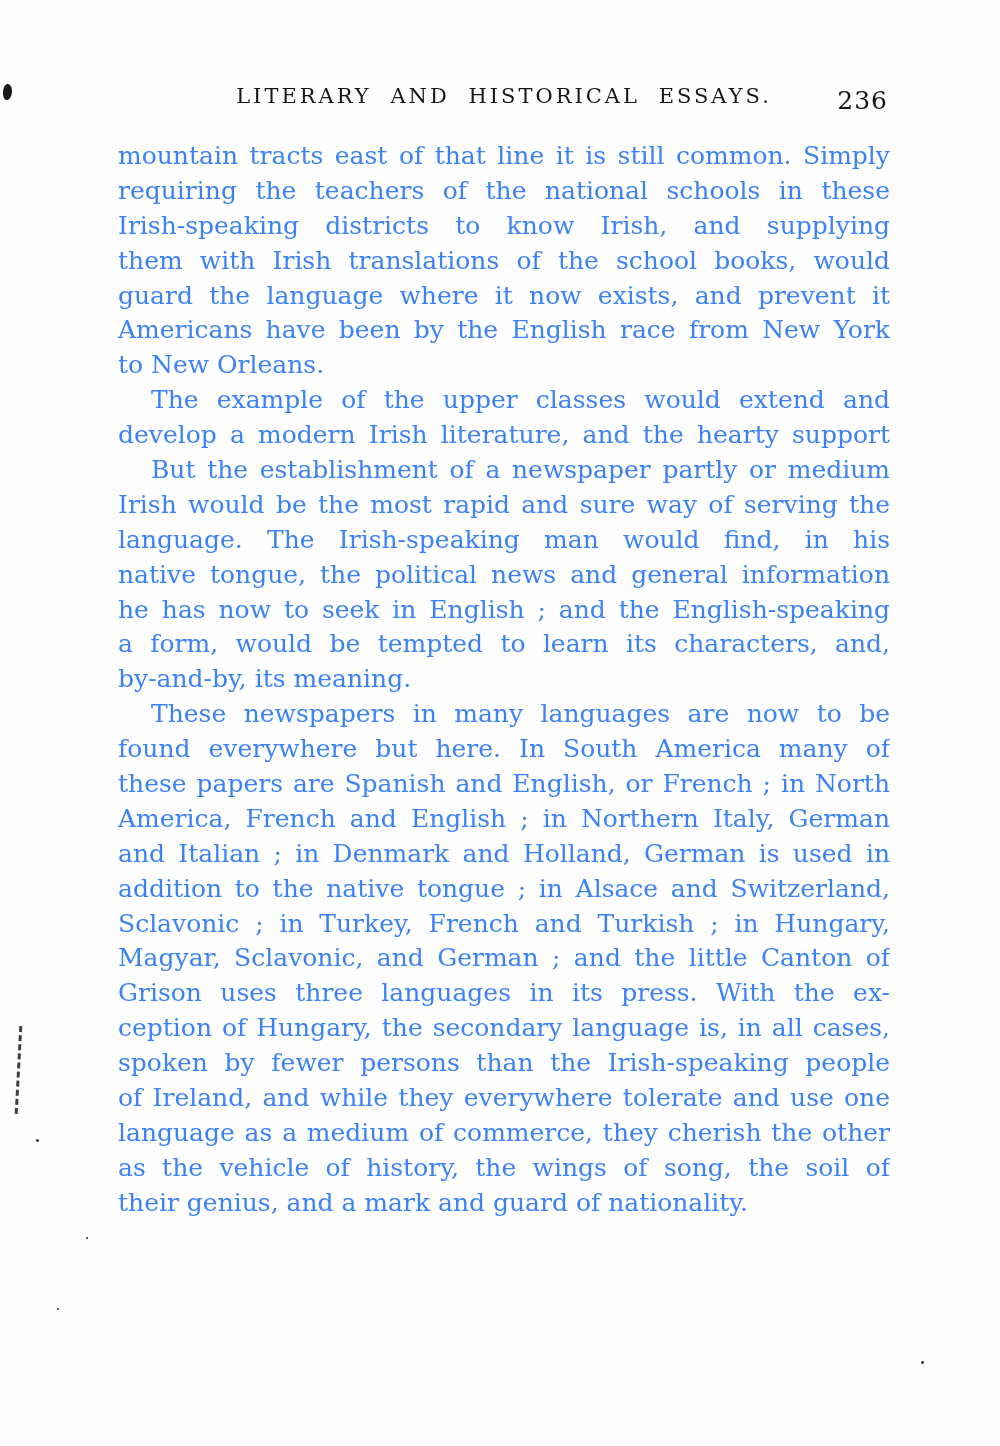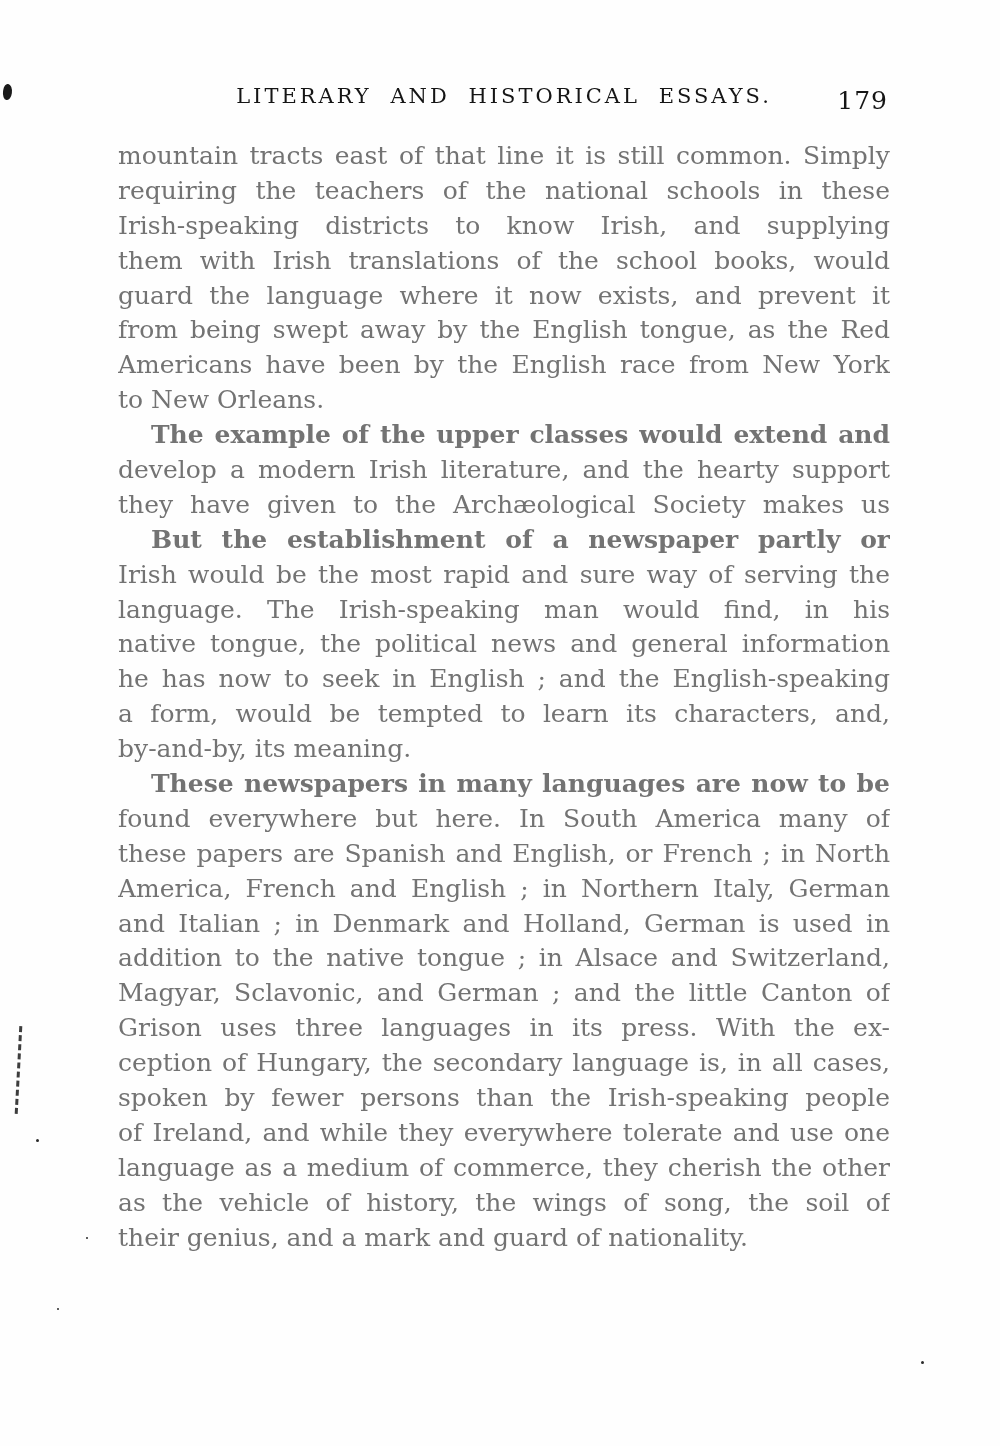--- a/index.html
+++ b/index.html
@@ -40,31 +40,31 @@
     color: #151515;
   }
   
   .textblock {
     position: absolute;
     top: 139px;
     left: 118px;
     width: 772px;
     font-size: 25px;
     line-height: 34.9px;
-    color: #737373;
+    color: #3b82f6;
   }
   .line {
     text-align: justify;
     text-align-last: justify;
     white-space: normal;
     overflow: hidden;
     height: 34.9px;
   }
   .line.last { text-align-last: left; }
-  .line.indent { text-indent: 33px; font-weight: bold; }
+  .line.indent { text-indent: 33px; }
   
   .ink-blot {
     position: absolute;
     left: 3px;
     top: 84px;
     width: 9px;
     height: 16px;
     background: #1a1a1a;
     border-radius: 45% 60% 50% 55%;
     transform: rotate(8deg);
@@ -94,47 +94,46 @@
 <body>
 
 <div class="page">
 
   <div class="ink-blot"></div>
 
   <div class="running-header">
     <span class="header-title">LITERARY AND HISTORICAL ESSAYS.</span>
   </div>
 
-  <span class="page-number">179</span>
+  <span class="page-number">236</span>
 
   <div class="textblock">
       <div class="line">mountain tracts east of that line it is still common.  Simply</div>
       <div class="line">requiring the teachers of the national schools in these</div>
       <div class="line">Irish-speaking districts to know Irish, and supplying</div>
       <div class="line">them with Irish translations of the school books, would</div>
       <div class="line">guard the language where it now exists, and prevent it</div>
-      <div class="line">from being swept away by the English tongue, as the Red</div>
       <div class="line">Americans have been by the English race from New York</div>
       <div class="line last">to New Orleans.</div>
       <div class="line indent">The example of the upper classes would extend and</div>
       <div class="line">develop a modern Irish literature, and the hearty support</div>
-      <div class="line">they have given to the Archæological Society makes us</div>
       <div class="line indent">But the establishment of a newspaper partly or medium</div>
       <div class="line">Irish would be the most rapid and sure way of serving the</div>
       <div class="line">language.  The Irish-speaking man would find, in his</div>
       <div class="line">native tongue, the political news and general information</div>
       <div class="line">he has now to seek in English ; and the English-speaking</div>
       <div class="line">a form, would be tempted to learn its characters, and,</div>
       <div class="line last">by-and-by, its meaning.</div>
       <div class="line indent">These newspapers in many languages are now to be</div>
       <div class="line">found everywhere but here.  In South America many of</div>
       <div class="line">these papers are Spanish and English, or French ; in North</div>
       <div class="line">America, French and English ; in Northern Italy, German</div>
       <div class="line">and Italian ; in Denmark and Holland, German is used in</div>
       <div class="line">addition to the native tongue ;  in Alsace and Switzerland,</div>
+      <div class="line">Sclavonic ; in Turkey, French and Turkish ; in Hungary,</div>
       <div class="line">Magyar, Sclavonic, and German ; and the little Canton of</div>
       <div class="line">Grison uses three languages in its press.  With the ex-</div>
       <div class="line">ception of Hungary, the secondary language is, in all cases,</div>
       <div class="line">spoken by fewer persons than the Irish-speaking people</div>
       <div class="line">of Ireland, and while they everywhere tolerate and use one</div>
       <div class="line">language as a medium of commerce, they cherish the other</div>
       <div class="line">as the vehicle of history, the wings of song, the soil of</div>
       <div class="line last">their genius, and a mark and guard of nationality.</div>
     </div>
 

